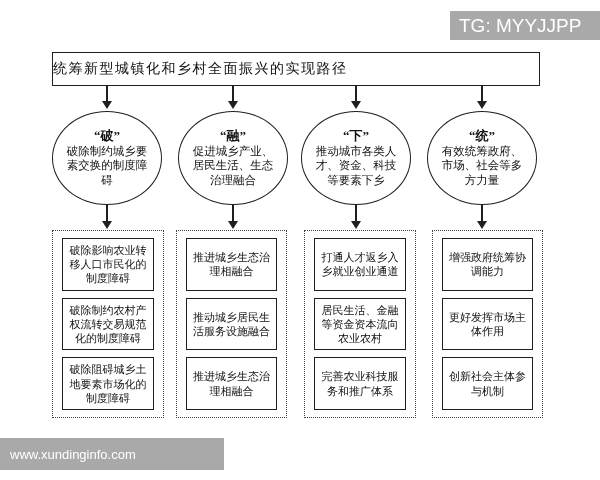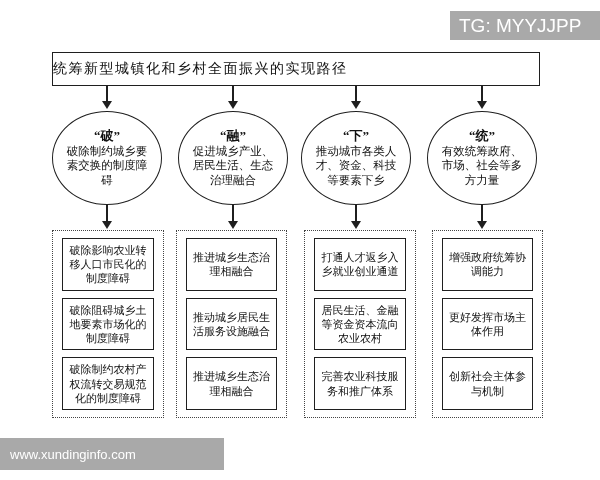--- a/index.html
+++ b/index.html
@@ -80,22 +80,22 @@
     <div class="vline top-line"></div>
     <div class="arrow-down top-arrow"></div>
     <div class="circle">
       <div class="head">“破”</div>
       <div class="body">破除制约城乡要素交换的制度障碍</div>
     </div>
     <div class="vline bot-line"></div>
     <div class="arrow-down bot-arrow"></div>
     <div class="dashed-box">
       <div class="inner-box">破除影响农业转移人口市民化的制度障碍</div>
+      <div class="inner-box">破除制约农村产权流转交易规范化的制度障碍</div>
       <div class="inner-box">破除阻碍城乡土地要素市场化的制度障碍</div>
-      <div class="inner-box">破除制约农村产权流转交易规范化的制度障碍</div>
     </div>
   </div>
 
   <div class="c2">
     <div class="vline top-line"></div>
     <div class="arrow-down top-arrow"></div>
     <div class="circle">
       <div class="head">“融”</div>
       <div class="body">促进城乡产业、居民生活、生态治理融合</div>
     </div>

